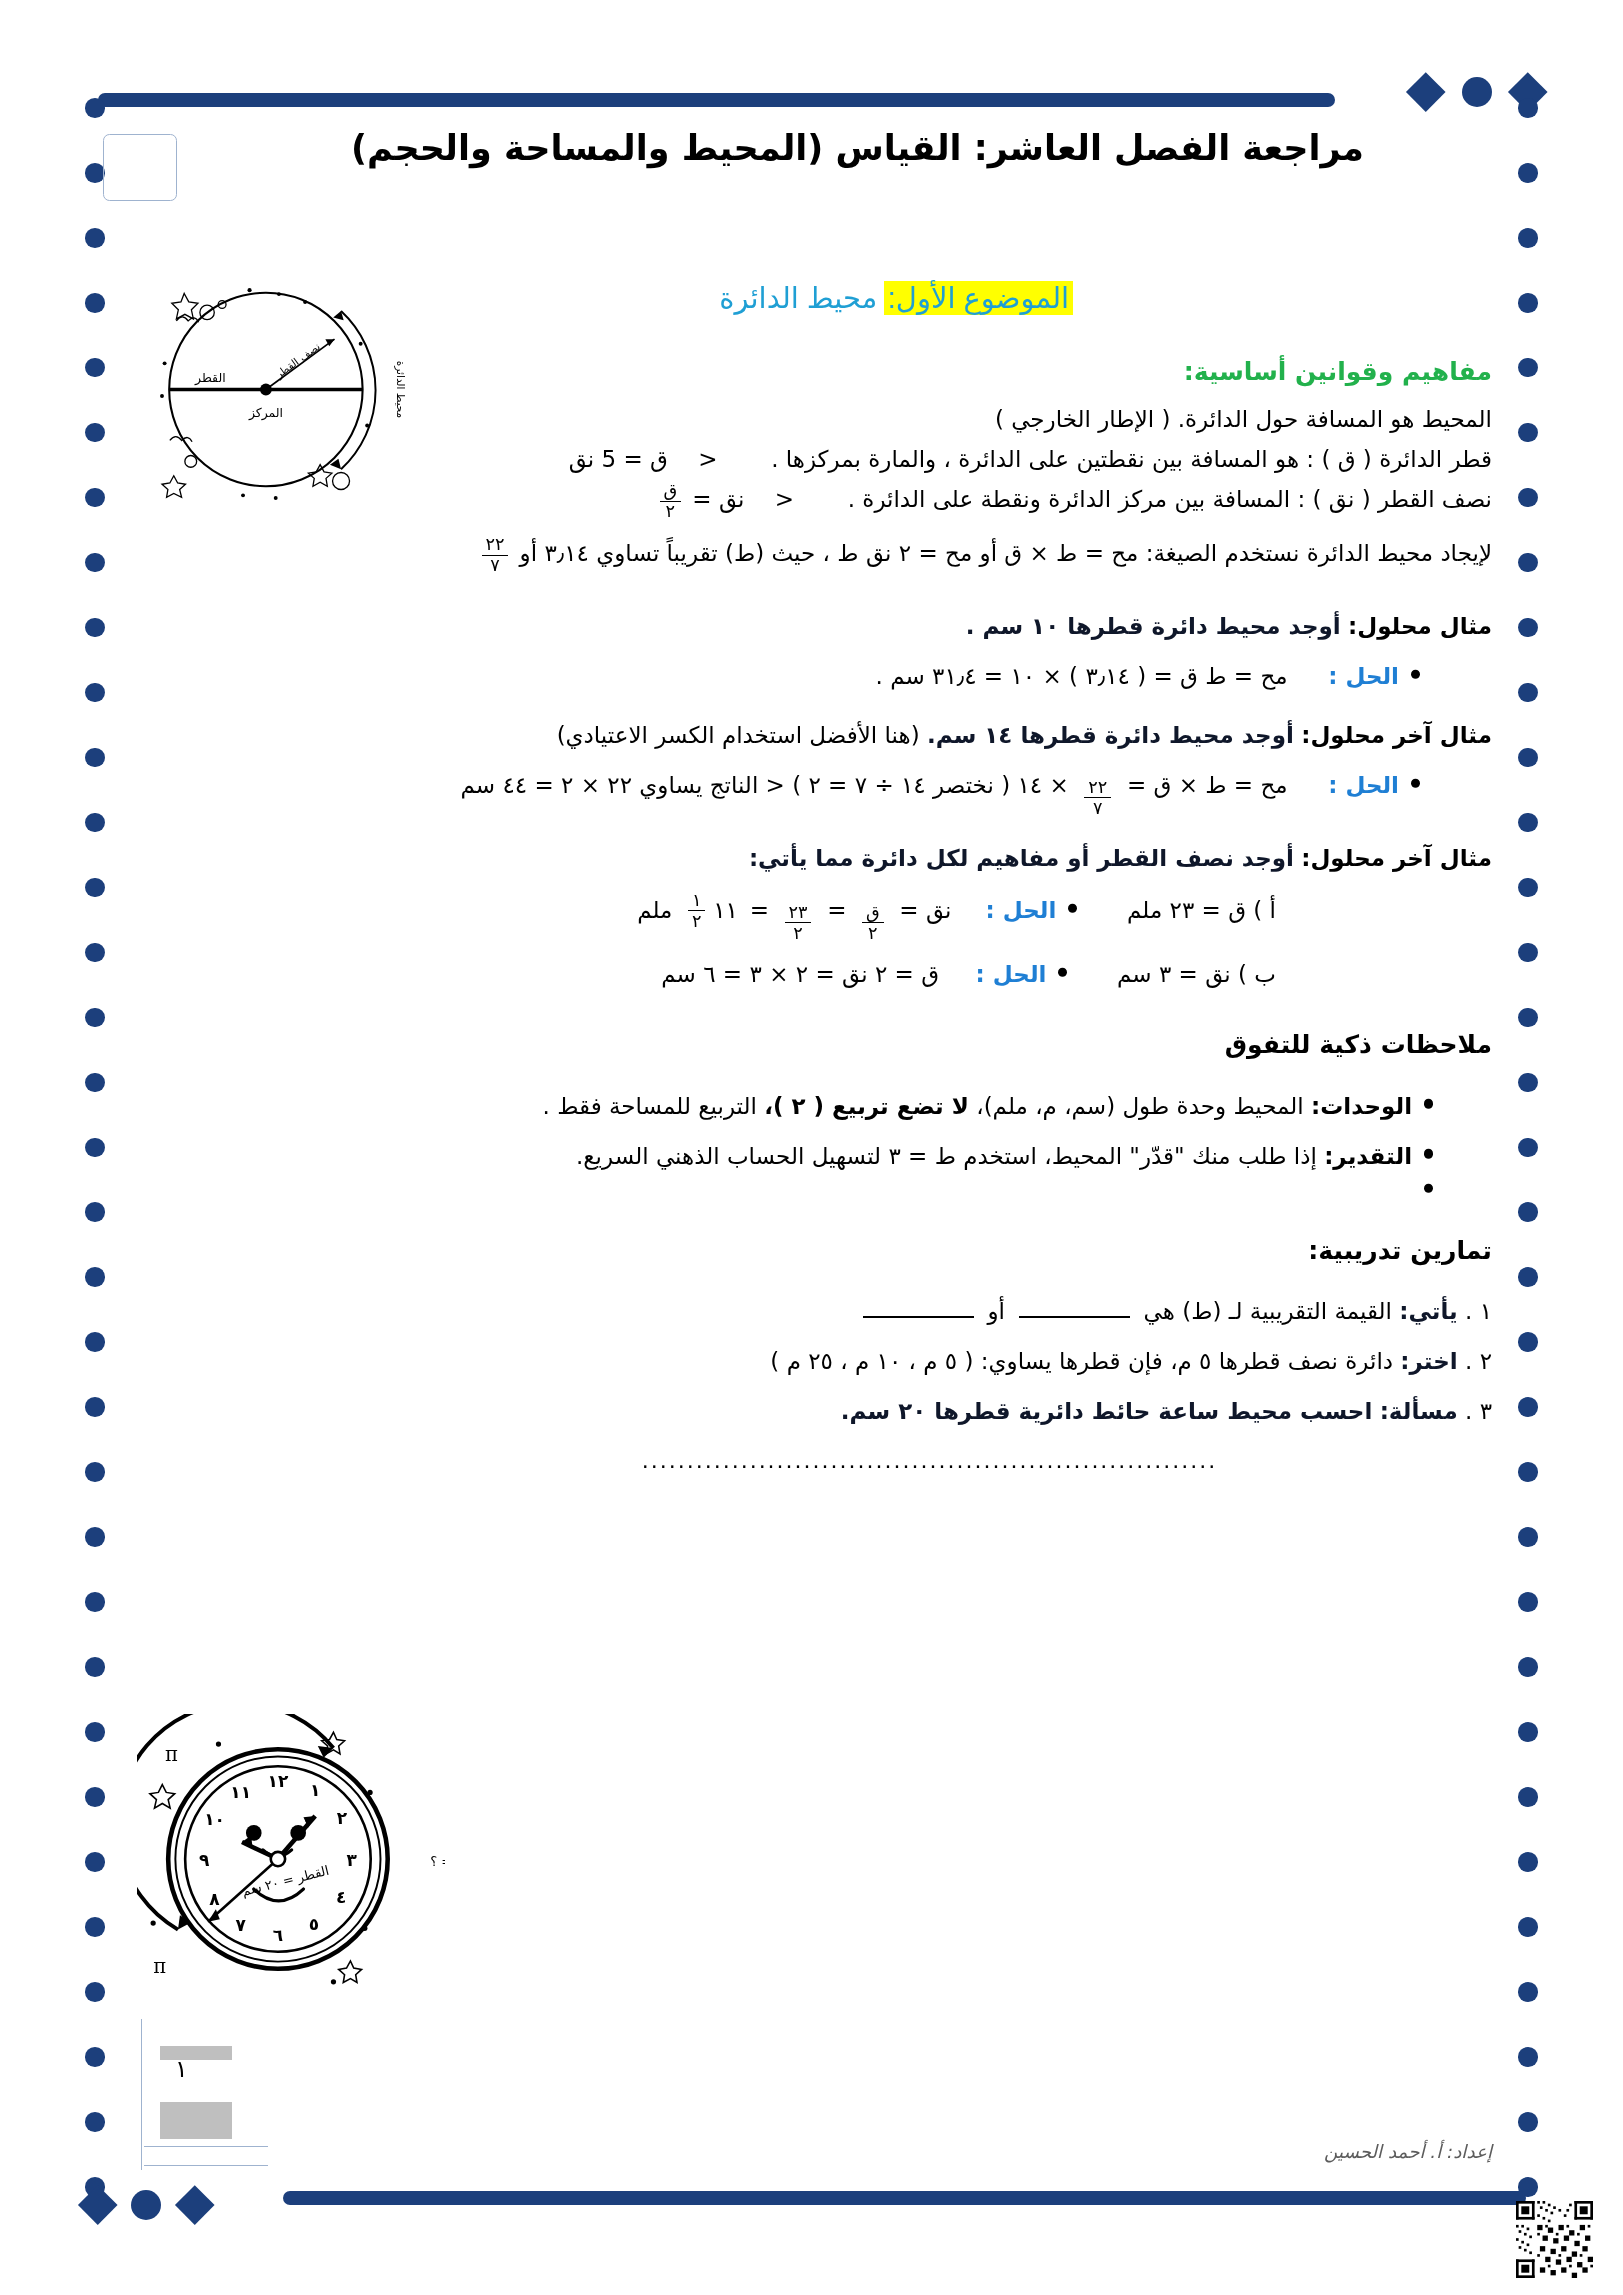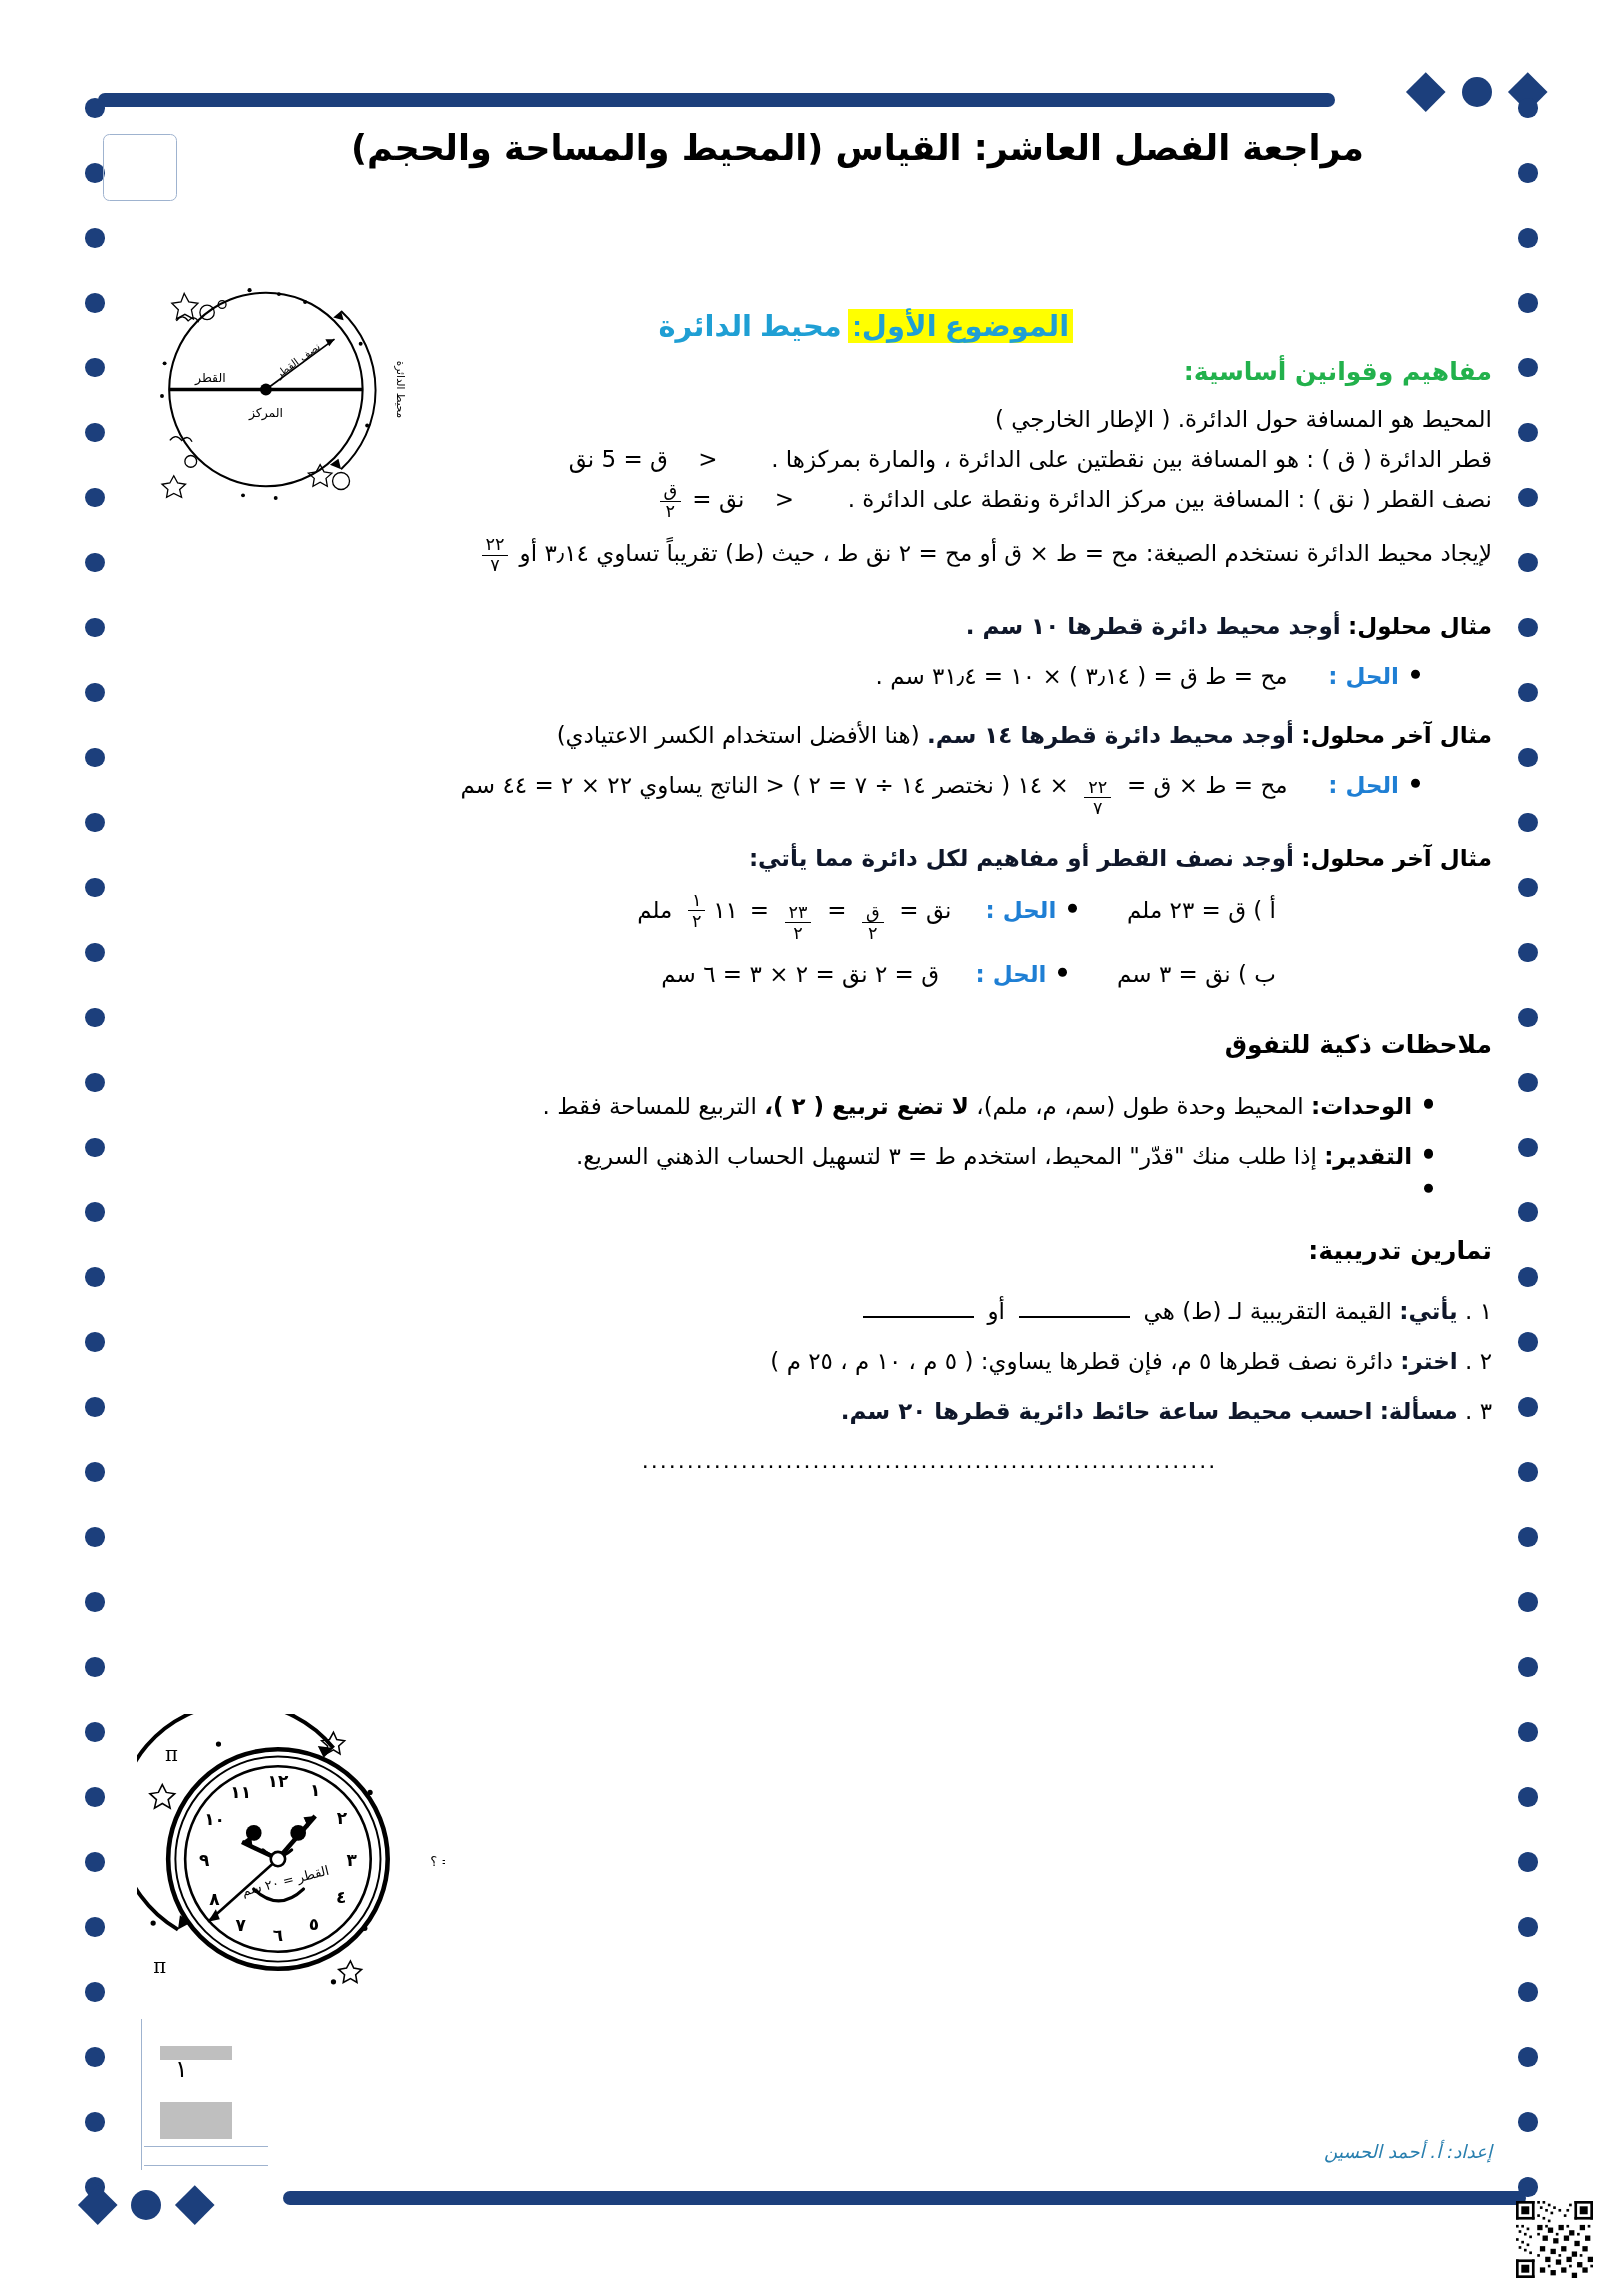--- a/index.html
+++ b/index.html
@@ -30,22 +30,22 @@
   
   .title{
     position:absolute;top:128px;right:216px;width:1099px;text-align:center;
     font-size:35px;font-weight:bold;letter-spacing:0;color:#000;
     font-family:"DejaVu Sans",sans-serif;
   }
   .title-box{position:absolute;top:134px;right:1446px;width:72px;height:65px;
     border:1.3px solid #9fb3cf;border-radius:6.5px;}
 
   .subject{
-    position:absolute;top:281px;right:550px;font-size:29px;font-weight:bold;
-    color:#1f9fd4;white-space:nowrap;margin-top:28px;
+    position:absolute;top:281px;right:550px;font-size:29px;font-weight:normal;
+    color:#1f9fd4;white-space:nowrap;
   }
   .subject .hl{background:#ffff00;color:#1f9fd4;padding:1.3px 3.9px;}
   .subject .rest{color:#1f9fd4;padding-right:6.5px;}
 
   
   .circle-fig{position:absolute;top:265px;left:145px;width:281px;height:249px;}
 
   
   .content{position:absolute;top:353px;right:131px;left:151px;}
   .ln{font-size:23px;line-height:1.55;color:#000;margin:0 0 3.9px 0;
@@ -79,21 +79,21 @@
 
   
   .pagenum{position:absolute;left:175px;top:2055px;font-size:23.6px;
            font-family:"DejaVu Sans",sans-serif;}
   .pagebox-a{position:absolute;left:160px;top:2046px;width:72px;height:14.4px;background:#bfbfbf;}
   .pagebox-b{position:absolute;left:160px;top:2102px;width:72px;height:37px;background:#bfbfbf;}
   .pagerule{position:absolute;left:144px;top:2146px;width:124px;height:1.3px;background:#9fb3cf;}
   .pagerule2{position:absolute;left:144px;top:2165px;width:124px;height:1.3px;background:#9fb3cf;}
   .pageside{position:absolute;left:141px;top:2019px;width:1.3px;height:151px;background:#9fb3cf;}
 
-  .signature{position:absolute;right:131px;top:2141px;font-size:18.3px;color:#0369a1;
+  .signature{position:absolute;right:131px;top:2141px;font-size:18.3px;color:#404040;
              font-style:italic;opacity:.85;font-family:"DejaVu Sans",sans-serif;}
 
   .qr{position:absolute;right:30px;bottom:17px;width:77px;height:77px;}
 
   svg{display:block;}
 </style>
 </head>
 <body>
 
 <div class="page">

